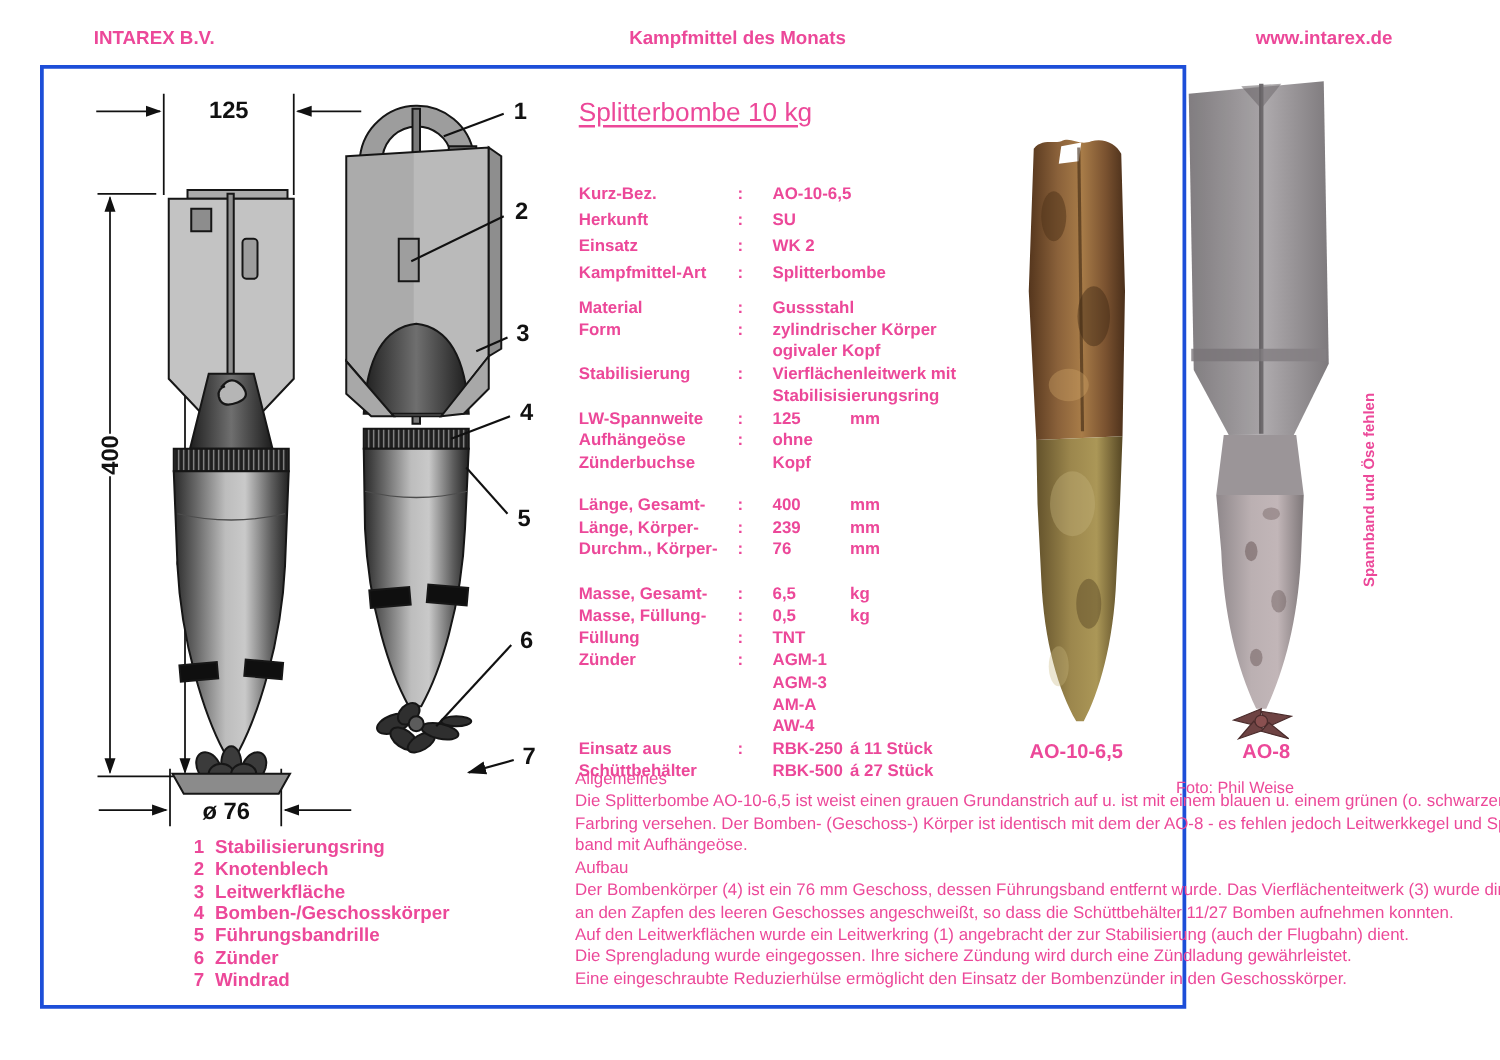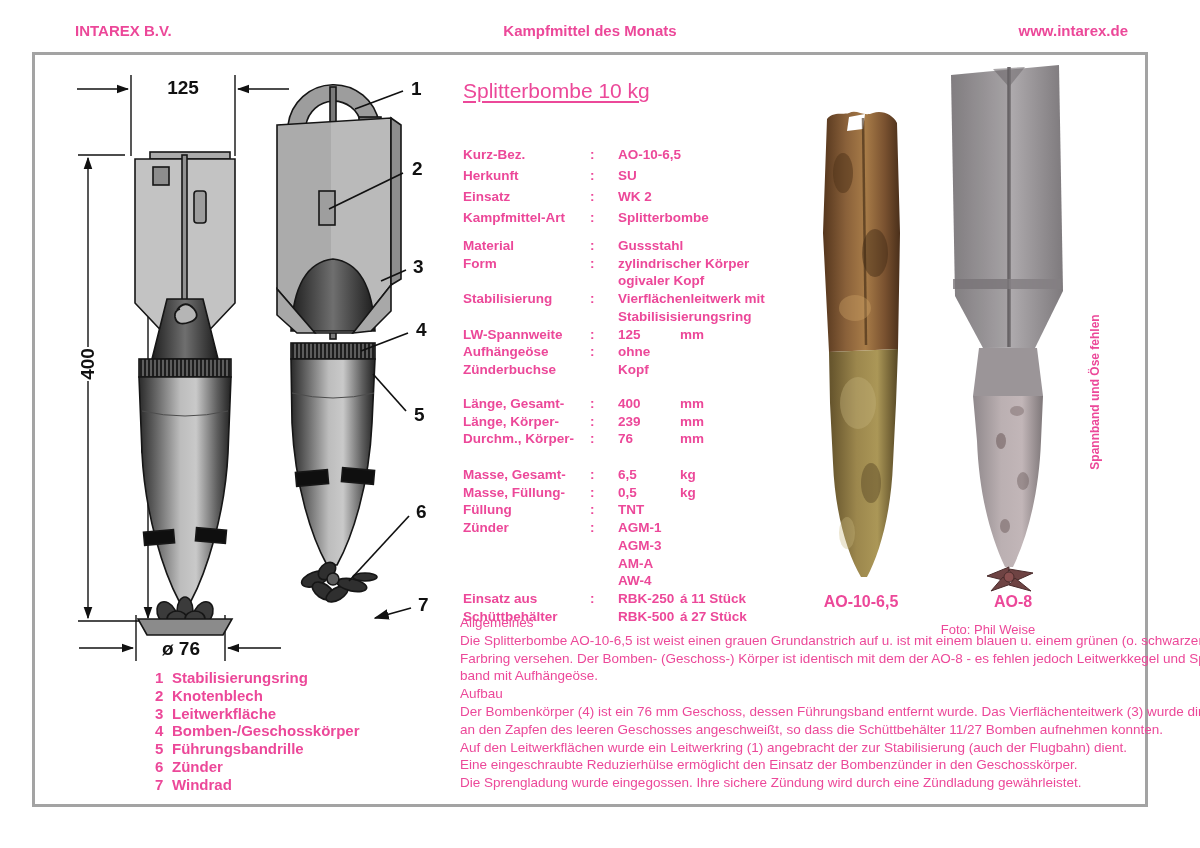--- a/index.html
+++ b/index.html
@@ -3,24 +3,24 @@
 <meta charset="utf-8">
 <style>
   * { margin:0; padding:0; box-sizing:border-box; }
   body { font-family:"Liberation Sans", sans-serif; background:#ffffff; }
   .page { position:relative; width:1200px; height:848px; background:#ffffff; overflow:hidden; color:#ec4899; }
 
   
   .hdr { position:absolute; top:20px; left:32px; width:1116px; height:24px; font-weight:bold; font-size:15px; }
   .hdr .hl { position:absolute; left:43px; top:2px; }
   .hdr .hc { position:absolute; left:0; right:0; top:2px; text-align:center; }
-  .hdr .hr { position:absolute; right:20px; top:2px;margin-left:33px; }
-
-  
-  .box { position:absolute; left:32px; top:52px; width:1116px; height:755px; border:3px solid #a3a3a3; background:#fff; }
+  .hdr .hr { position:absolute; right:34px; top:2px;margin-left:33px; }
+
+  
+  .box { position:absolute; left:32px; top:52px; width:917px; height:755px; border:3px solid #1d4ed8; background:#fff; }
 
   
   .drawing { position:absolute; left:30px; top:8px; width:390px; height:600px; }
   .drawing text { font-family:"Liberation Sans", sans-serif; font-weight:bold; fill:#111; }
 
   
   .spec { position:absolute; left:428px; top:24px; width:380px; }
   .title { position:absolute; left:0; top:0; width:360px; text-align:left; font-size:21px; font-weight:normal; text-decoration:underline; text-underline-offset:3px; }
   .sgroup { position:absolute; left:0; width:380px; font-size:13.5px; font-weight:bold;margin-top:28px; }
   .g1 { top:37px; } .g1 .srow { line-height:21px; }
@@ -480,19 +480,19 @@
       <div>Die Splitterbombe AO-10-6,5 ist weist einen grauen Grundanstrich auf u. ist mit einem blauen u. einem grünen (o. schwarzen)</div>
           <div>Farbring versehen. Der Bomben- (Geschoss-) Körper ist identisch mit dem der AO-8 - es fehlen jedoch Leitwerkkegel und Spann-</div>
           <div>band mit Aufhängeöse.</div>
         </div>
       <div>Aufbau</div>
       <div>
 
       <div>Der Bombenkörper (4) ist ein 76 mm Geschoss, dessen Führungsband entfernt wurde. Das Vierflächenteitwerk (3) wurde direkt</div>
           <div>an den Zapfen des leeren Geschosses angeschweißt, so dass die Schüttbehälter 11/27 Bomben aufnehmen konnten.</div>
           <div>Auf den Leitwerkflächen wurde ein Leitwerkring (1) angebracht der zur Stabilisierung (auch der Flugbahn) dient.</div>
+          <div>Die  Sprengladung wurde eingegossen. Ihre sichere Zündung wird durch eine Zündladung gewährleistet.</div>
           <div>Eine eingeschraubte Reduzierhülse ermöglicht den Einsatz der Bombenzünder in den Geschosskörper.</div>
-          <div>Die  Sprengladung wurde eingegossen. Ihre sichere Zündung wird durch eine Zündladung gewährleistet.</div>
         </div>
     </div>
 
   </div>
 </div>
 
 </body></html>

